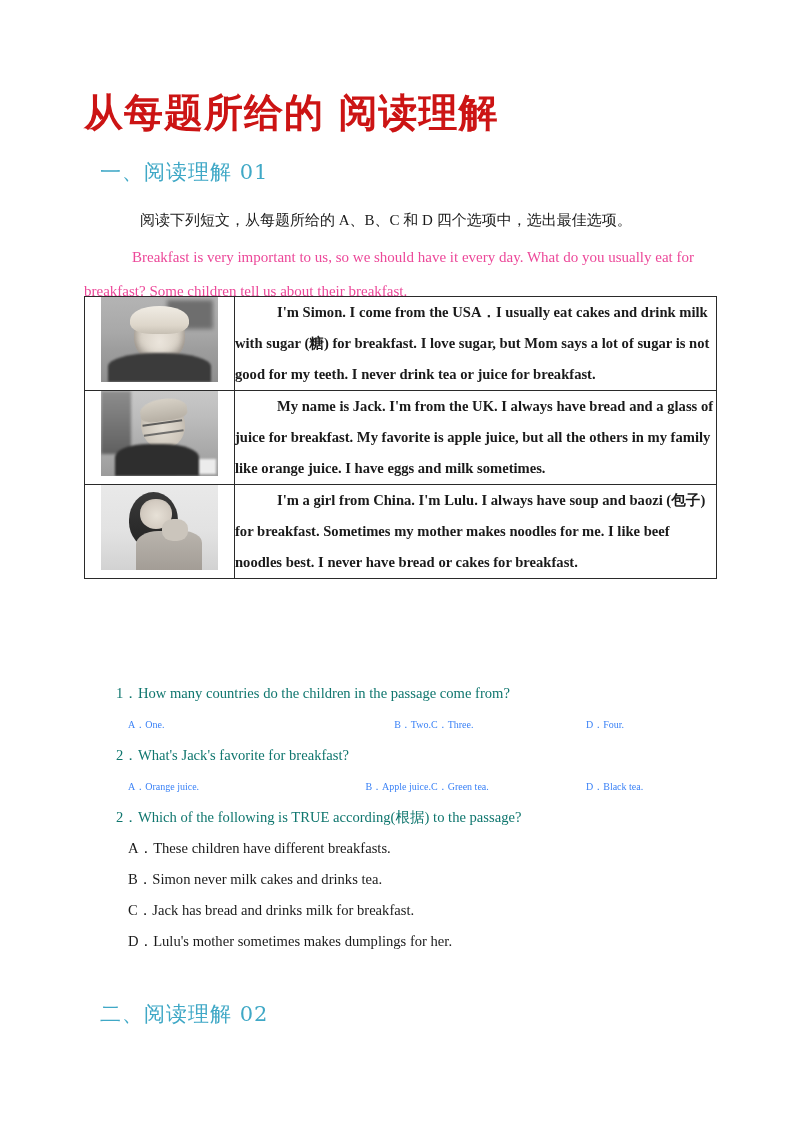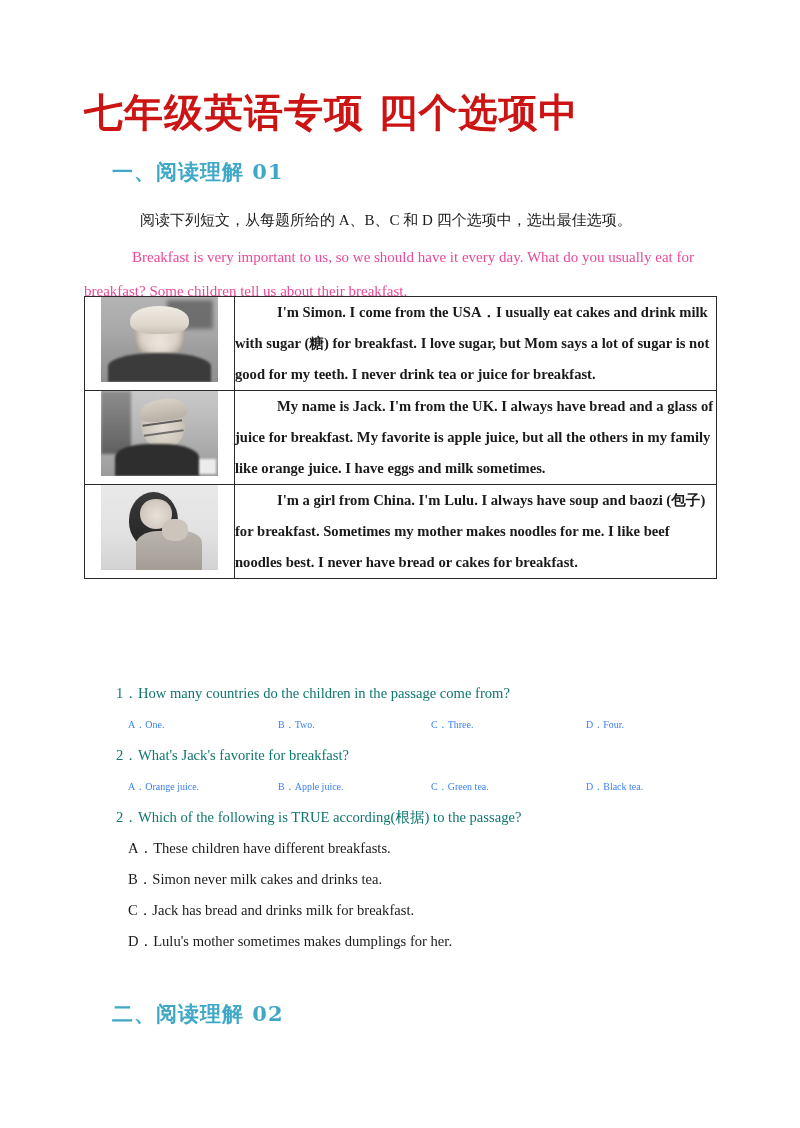--- a/index.html
+++ b/index.html
@@ -33,23 +33,23 @@
     font-weight: 700;
     font-size: 39px;
     line-height: 48px;
     letter-spacing: 1px;
     color: #cc1414;
     white-space: nowrap;
   }
 
   .section-heading {
     position: absolute;
-    left: 112px;
+    left: 100px;
     font-family: "DejaVu Serif", "Liberation Serif", serif;
-    font-weight: 700;
+    font-weight: 400;
     font-size: 21px;
     line-height: 30px;
     letter-spacing: 1px;
     color: #3fa8c6;
     white-space: nowrap;
   }
   #heading-01 { top: 157px; }
   #heading-02 { top: 999px; }
 
   
@@ -261,36 +261,36 @@
     display: flex;
     font-size: 10px;
     line-height: 31px;
     color: #3b82f6;
     padding-left: 44px;
   }
   .q-options-row .opt {
     white-space: nowrap;
   }
   .opt-w1 { width: 150px; }
-  .opt-w2 { width: 153px; }
+  .opt-w2 { width: 153px; text-align: right; }
   .opt-w3 { width: 155px; }
   .q-options-stacked .opt {
     font-size: 14.6px;
     line-height: 31px;
     padding-left: 44px;
     color: #1a1a1a;
     white-space: nowrap;
   }
 </style>
 </head>
 <body>
 
 <div class="page">
 
-  <div class="doc-title">七年级英语专项  四个选项中</div>
+  <div class="doc-title">从每题所给的  阅读理解</div>
 
   <div class="section-heading" id="heading-01">一、阅读理解 01</div>
 
   <div class="instruction">阅读下列短文，从每题所给的 A、B、C 和 D 四个选项中，选出最佳选项。</div>
 
   <div class="intro">Breakfast is very important to us, so we should have it every day. What do you usually eat for breakfast? Some children tell us about their breakfast.</div>
 
   <table class="passage-table">
     <tbody>
       <tr>

